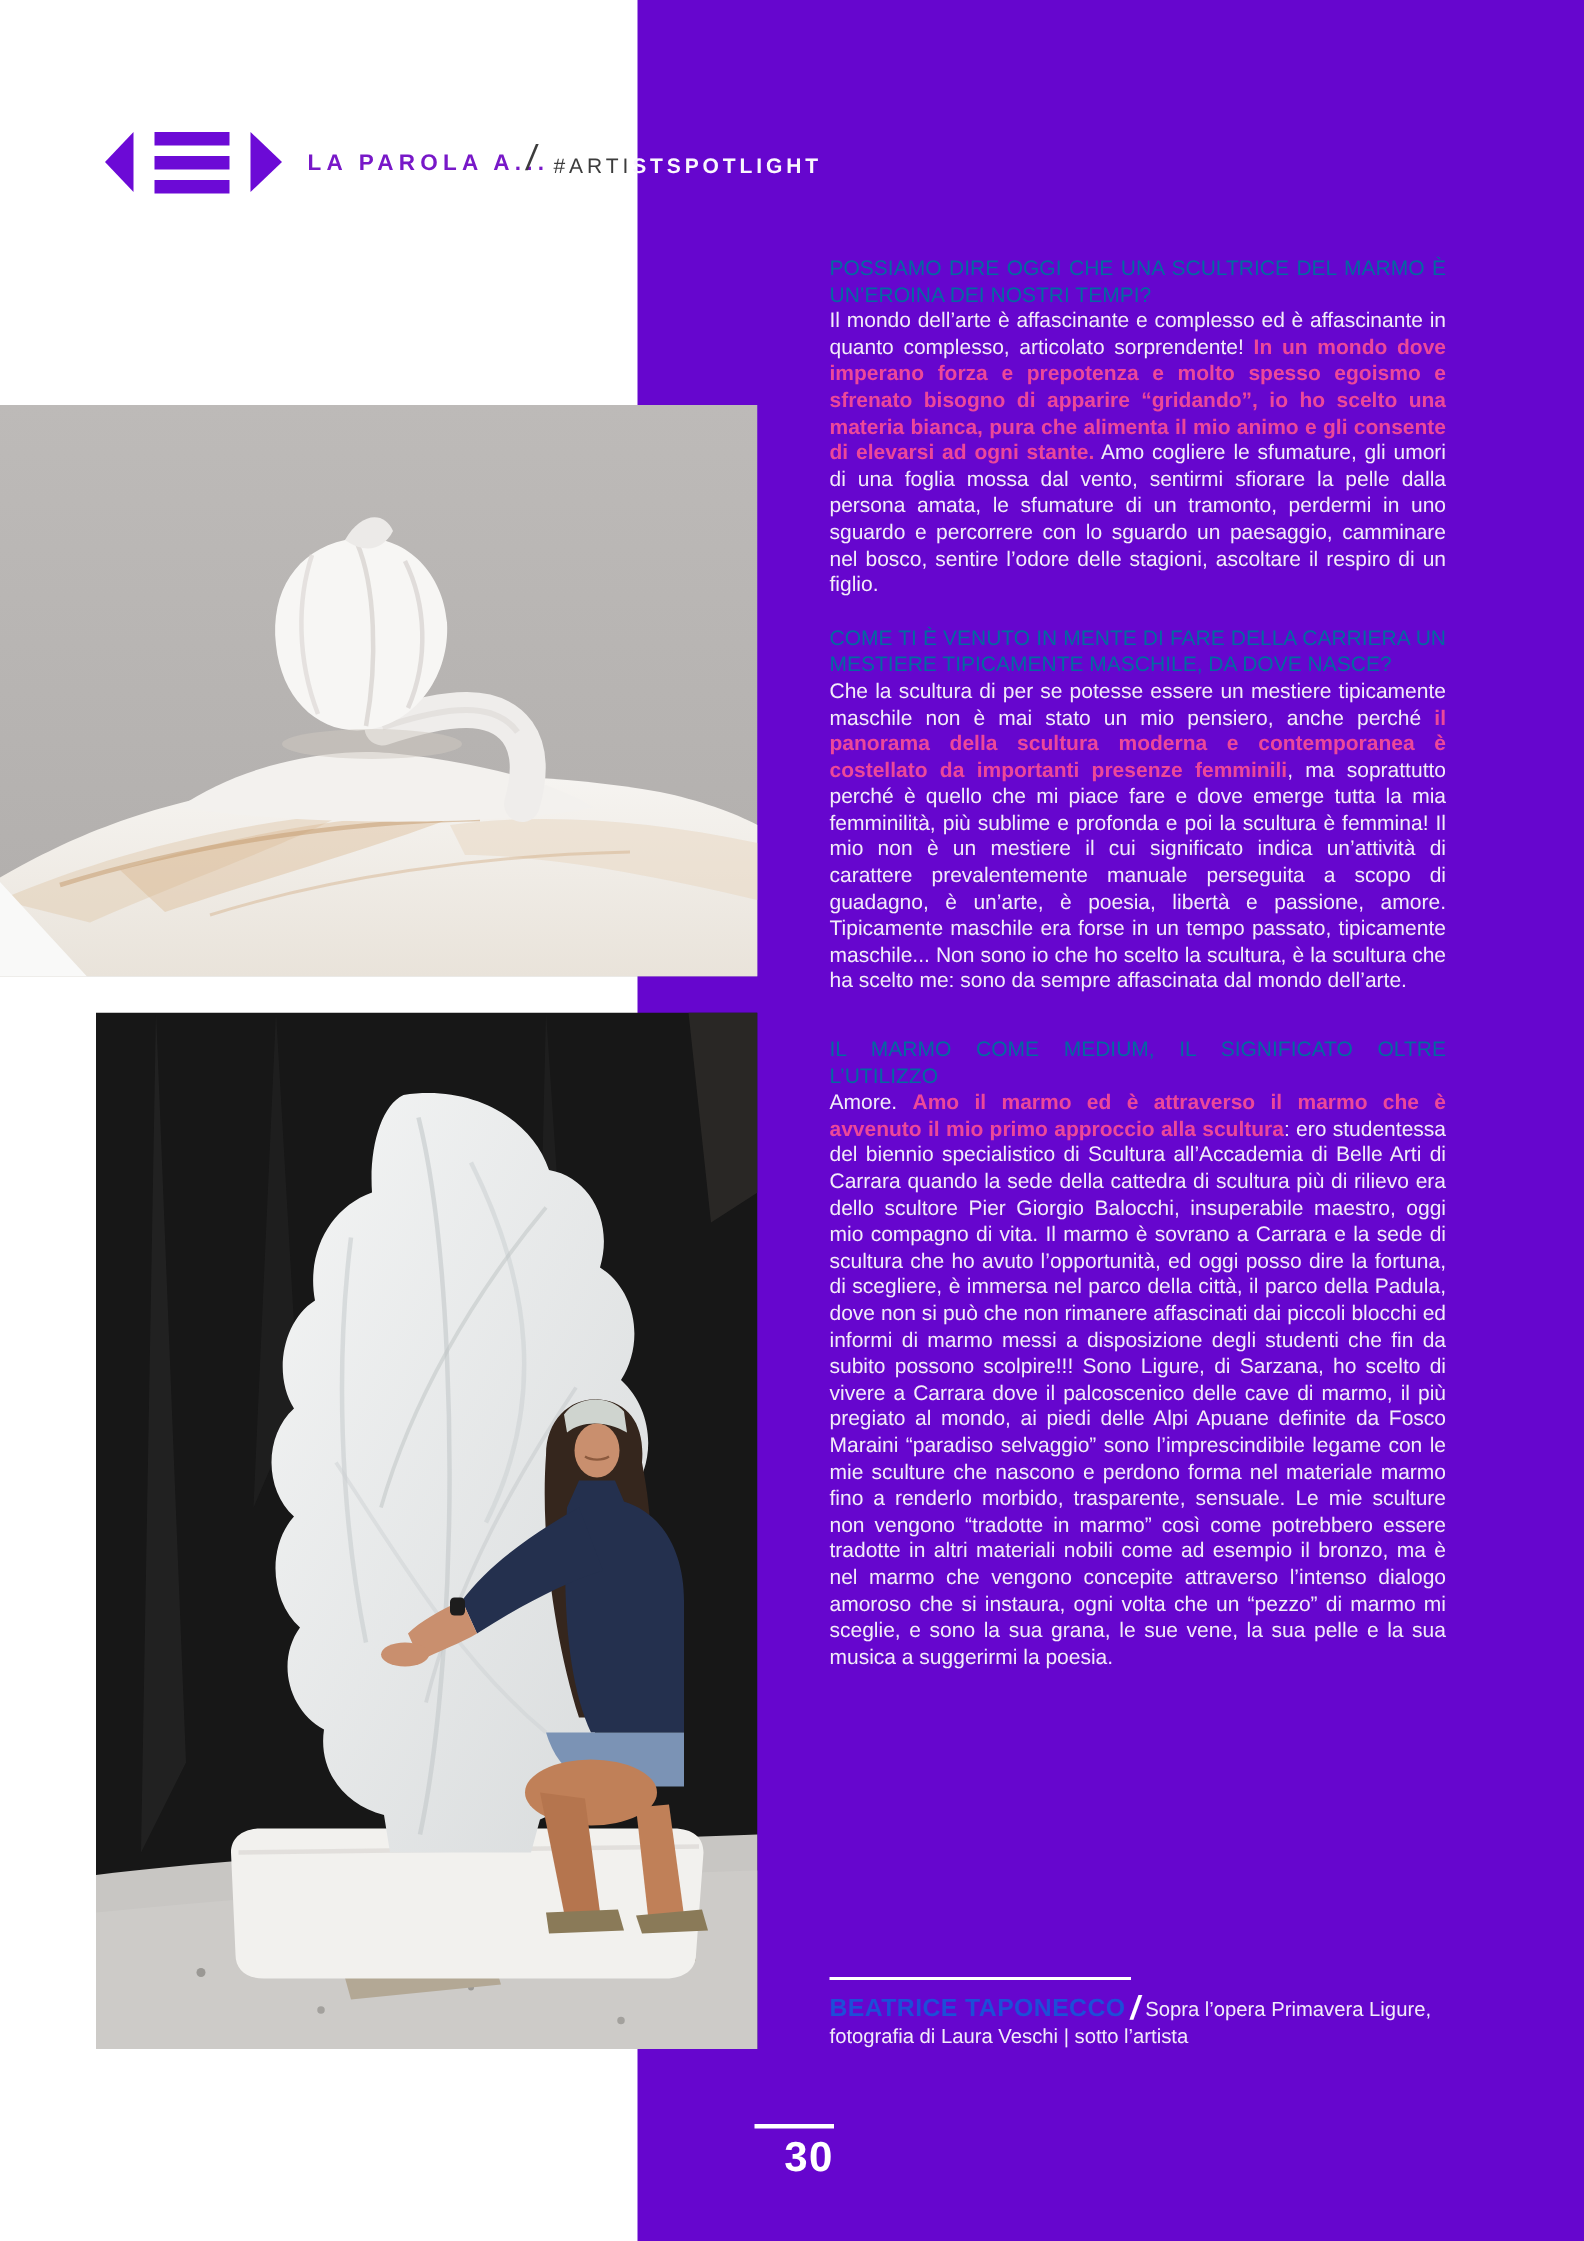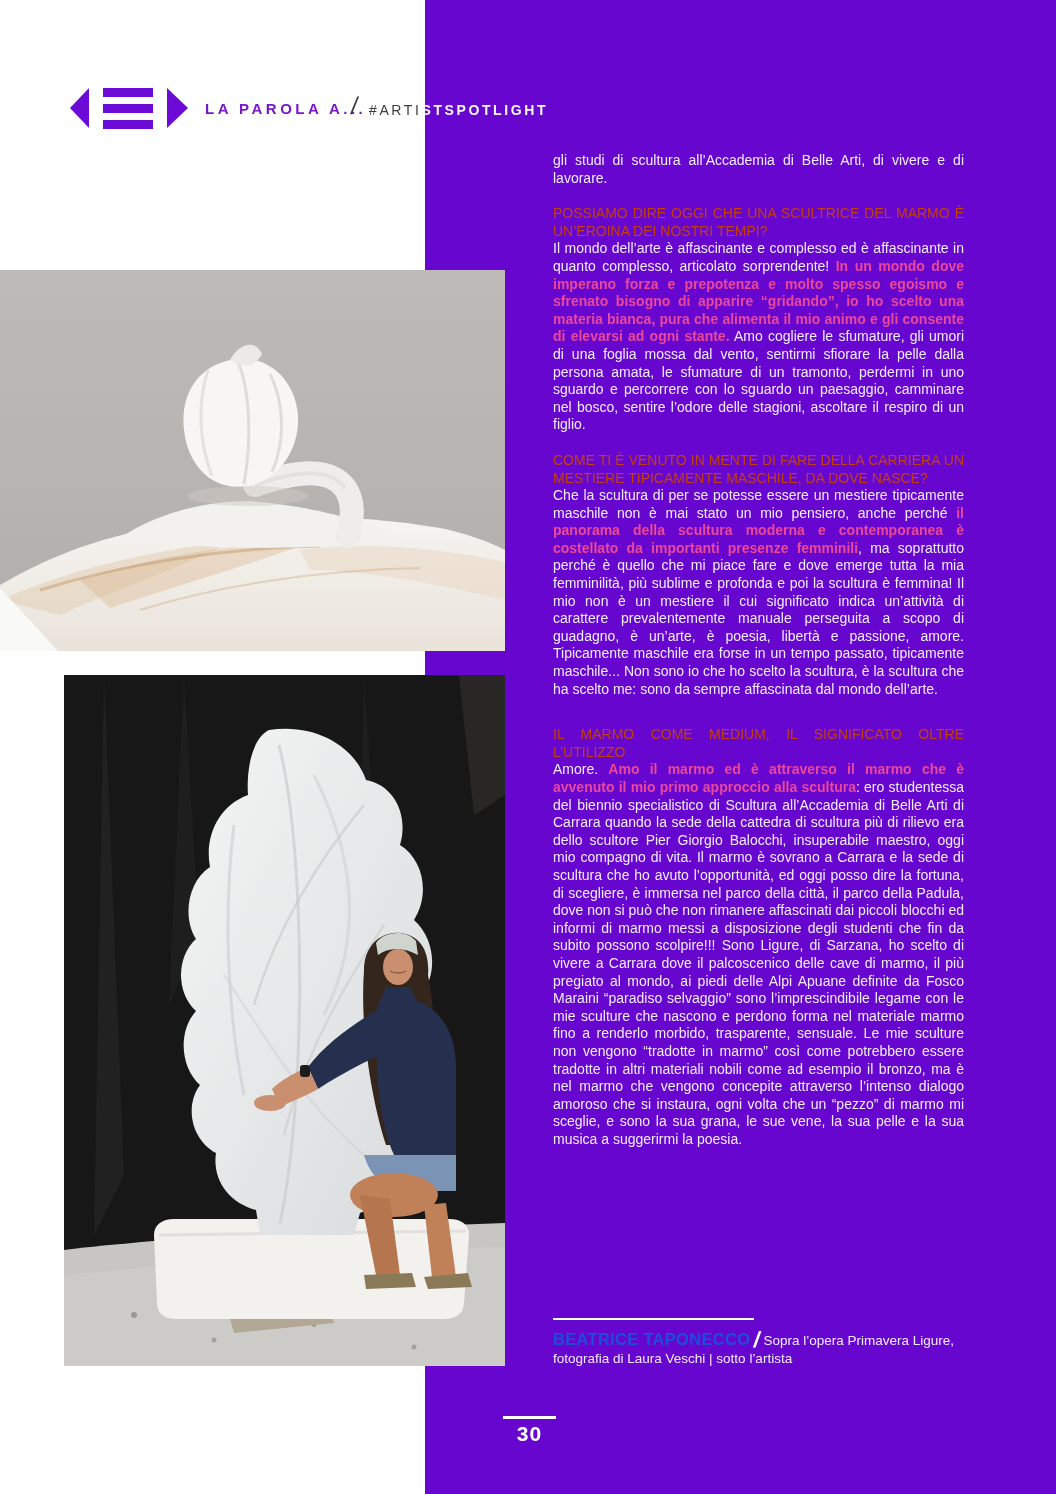--- a/index.html
+++ b/index.html
@@ -30,34 +30,34 @@
 
   
   .article{
     position:absolute;left:553px;top:152px;width:411px;
     color:#F3ECF9;font-size:14px;line-height:17.6px;text-align:justify;
   }
   .article p{margin:0;}
   .intro{margin:0;}
   .qa-block{margin-top:18px;}
   .qa-block:last-child{margin-top:28px;}
-  .qa-q{color:#c2410c;}
+  .qa-q{color:#0369a1;}
   .qa-a .b{font-weight:bold;color:#ec4899;}
 
   
   .caption{position:absolute;left:553px;top:1318px;width:412px;color:#F3ECF9;}
   .caption-rule{width:201px;height:2px;background:#FFFFFF;margin-bottom:10px;}
   .caption-text{font-size:13.5px;line-height:18px;margin:0;text-align:left;}
   .caption-name{font-weight:bold;color:#1d4ed8;font-size:16.5px;letter-spacing:.3px;}
   .caption-slash{font-weight:bold;color:#FFFFFF;font-size:22px;display:inline-block;transform:skewX(-10deg);margin:0 3px 0 4px;vertical-align:-2px;}
 
   
   .pageno{position:absolute;left:503px;top:1416px;width:53px;text-align:center;color:#FFFFFF;}
   .pageno-rule{width:53px;height:2.5px;background:#FFFFFF;margin-bottom:3px;}
-  .pageno-num{font-size:21px;font-weight:bold;letter-spacing:1px;}
+  .pageno-num{font-size:28px;font-weight:bold;letter-spacing:1px;text-align:right;}
 </style>
 </head>
 <body>
 
 <div class="page">
 
   <div class="purple-block"></div>
 
   <header class="masthead">
     <div class="nav-icons">
@@ -167,21 +167,20 @@
       <path d="M360,530 L368,602 L392,602 L382,528 Z" fill="#c08058"></path>
 
       <polygon points="300,600 348,598 352,612 302,614" fill="#8a7a58"></polygon>
       <polygon points="360,602 404,598 408,612 364,614" fill="#8a7a58"></polygon>
 
       <rect x="236" y="390" width="10" height="12" rx="3" fill="#1d1d1d"></rect>
     </svg>
   </figure>
 
   <main class="article">
-    <p class="intro">gli studi di scultura all’Accademia di Belle Arti, di vivere e di lavorare.</p>
     <div id="qa-list">
         <div class="qa-block">
           <p class="qa-q">POSSIAMO DIRE OGGI CHE UNA SCULTRICE DEL MARMO È UN’EROINA DEI NOSTRI TEMPI?</p>
           <p class="qa-a"><span>Il mondo dell’arte è affascinante e complesso ed è affascinante in quanto complesso, articolato sorprendente! </span><span class="b">In un mondo dove imperano forza e prepotenza e molto spesso egoismo e sfrenato bisogno di apparire “gridando”, io ho scelto una materia bianca, pura che alimenta il mio animo e gli consente di elevarsi ad ogni stante.</span><span> Amo cogliere le sfumature, gli umori di una foglia mossa dal vento, sentirmi sfiorare la pelle dalla persona amata, le sfumature di un tramonto, perdermi in uno sguardo e percorrere con lo sguardo un paesaggio, camminare nel bosco, sentire l’odore delle stagioni, ascoltare il respiro di un figlio.</span></p>
         </div>
         <div class="qa-block">
           <p class="qa-q">COME TI È VENUTO IN MENTE DI FARE DELLA CARRIERA UN MESTIERE TIPICAMENTE MASCHILE, DA DOVE NASCE?</p>
           <p class="qa-a"><span>Che la scultura di per se potesse essere un mestiere tipicamente maschile non è mai stato un mio pensiero, anche perché </span><span class="b">il panorama della scultura moderna e contemporanea è costellato da importanti presenze femminili</span><span>, ma soprattutto perché è quello che mi piace fare e dove emerge tutta la mia femminilità, più sublime e profonda e poi la scultura è femmina! Il mio non è un mestiere il cui significato indica un’attività di carattere prevalentemente manuale perseguita a scopo di guadagno, è un’arte, è poesia, libertà e passione, amore. Tipicamente maschile era forse in un tempo passato, tipicamente maschile... Non sono io che ho scelto la scultura, è la scultura che ha scelto me: sono da sempre affascinata dal mondo dell’arte.</span></p>
         </div>
         <div class="qa-block">

